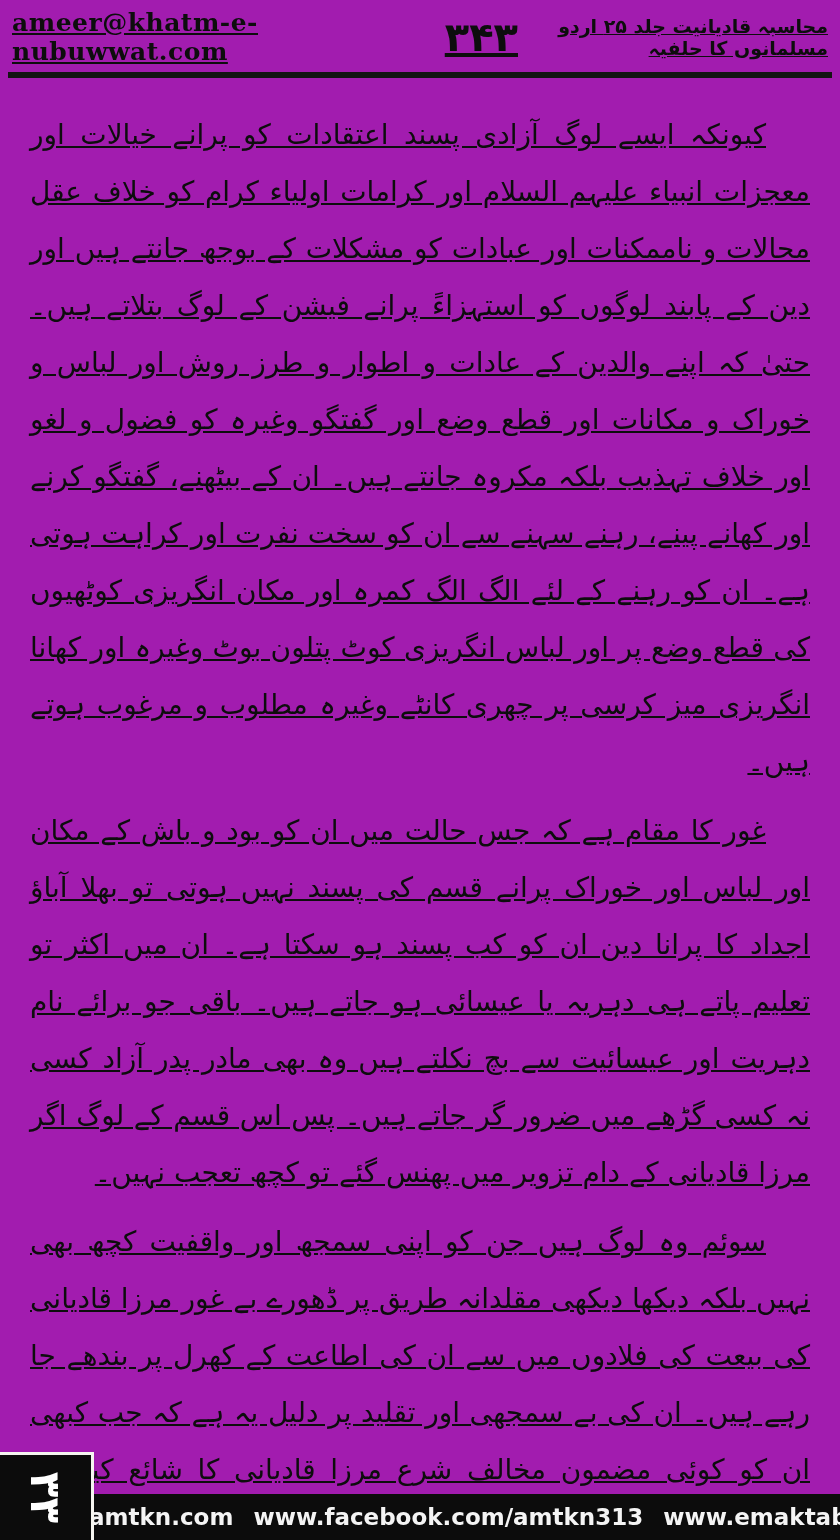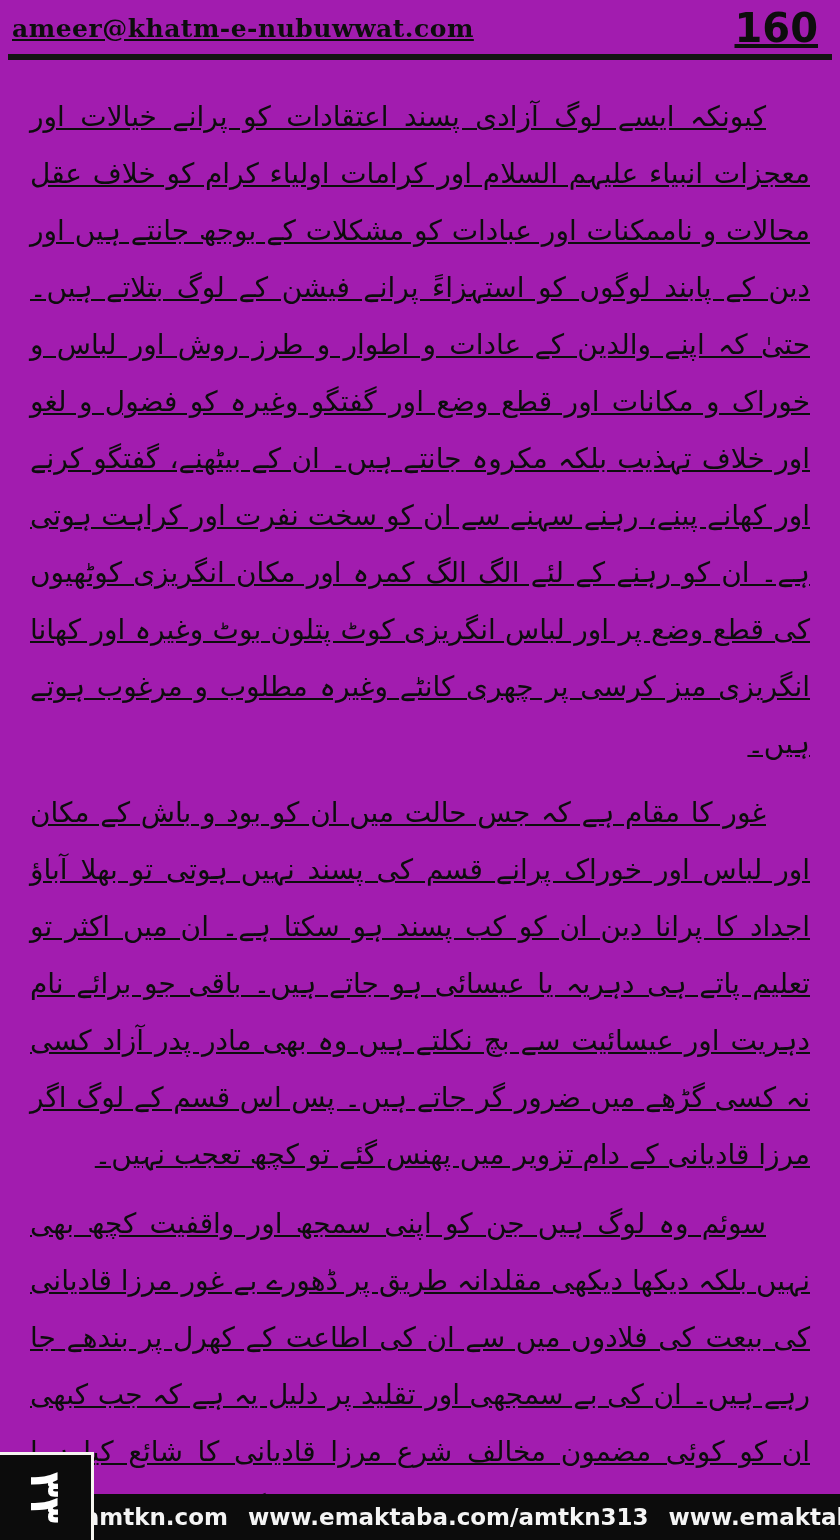--- a/index.html
+++ b/index.html
@@ -98,34 +98,35 @@
     display: inline-block;
   }
 </style>
 </head>
 <body>
 
 <div class="page">
 
   <div class="header">
     <span class="header-email">ameer@khatm-e-nubuwwat.com</span>
-    <span class="header-page-num">160</span>
+    <span class="header-page-num">۳۴۳</span>
+    <span class="header-title">محاسبہ قادیانیت جلد ۲۵ اردو مسلمانوں کا حلفیہ</span>
   </div>
 
   <div class="divider"></div>
 
   <div class="body-text">
     <p>کیونکہ ایسے لوگ آزادی پسند اعتقادات کو پرانے خیالات اور معجزات انبیاء علیہم السلام اور کرامات اولیاء کرام کو خلاف عقل محالات و ناممکنات اور عبادات کو مشکلات کے بوجھ جانتے ہیں اور دین کے پابند لوگوں کو استہزاءً پرانے فیشن کے لوگ بتلاتے ہیں۔ حتیٰ کہ اپنے والدین کے عادات و اطوار و طرز روش اور لباس و خوراک و مکانات اور قطع وضع اور گفتگو وغیرہ کو فضول و لغو اور خلاف تہذیب بلکہ مکروہ جانتے ہیں۔ ان کے بیٹھنے، گفتگو کرنے اور کھانے پینے، رہنے سہنے سے ان کو سخت نفرت اور کراہت ہوتی ہے۔ ان کو رہنے کے لئے الگ الگ کمرہ اور مکان انگریزی کوٹھیوں کی قطع وضع پر اور لباس انگریزی کوٹ پتلون بوٹ وغیرہ اور کھانا انگریزی میز کرسی پر چھری کانٹے وغیرہ مطلوب و مرغوب ہوتے ہیں۔</p>
     <p>غور کا مقام ہے کہ جس حالت میں ان کو بود و باش کے مکان اور لباس اور خوراک پرانے قسم کی پسند نہیں ہوتی تو بھلا آباؤ اجداد کا پرانا دین ان کو کب پسند ہو سکتا ہے۔ ان میں اکثر تو تعلیم پاتے ہی دہریہ یا عیسائی ہو جاتے ہیں۔ باقی جو برائے نام دہریت اور عیسائیت سے بچ نکلتے ہیں وہ بھی مادر پدر آزاد کسی نہ کسی گڑھے میں ضرور گر جاتے ہیں۔ پس اس قسم کے لوگ اگر مرزا قادیانی کے دام تزویر میں پھنس گئے تو کچھ تعجب نہیں۔</p>
     <p>سوئم وہ لوگ ہیں جن کو اپنی سمجھ اور واقفیت کچھ بھی نہیں بلکہ دیکھا دیکھی مقلدانہ طریق پر ڈھورے بے غور مرزا قادیانی کی بیعت کی فلادوں میں سے ان کی اطاعت کے کھرل پر بندھے جا رہے ہیں۔ ان کی بے سمجھی اور تقلید پر دلیل یہ ہے کہ جب کبھی ان کو کوئی مضمون مخالف شرع مرزا قادیانی کا شائع کیا ہوا سنایا جا کر ان سے دریافت کیا جاتا ہے تو وہ لوگ نہایت حیرانی اور سرگردانی کے ساتھ انکار کر دیتے ہیں کہ مرزا قادیانی کا ایسا اعتقاد ہرگز نہیں۔ کسی مخالف کی افتراء بندی ہوگی اگر ایسا اعتقاد مرزا قادیانی کا ہو تو ہم مرزا قادیانی کی بیعت توڑ دیں گے۔ مگر جب اصل تصانیف مرزا قادیانی سے وہ مضمون دکھلا دیا جاتا ہے تو پھر وہ لوگ فبهت الذی کفر کی طرح ساکت رہ جاتے ہیں۔ مگر بے شرمی اور ہٹ دھرمی سے پھر بھی اڑے ہی رہتے ہیں اور تمام مریدان راسخ الاعتقاد کے طبائع میں کوئی تبدیلی نہیں ہوئی اور ان کے چہروں پر عرفان نور کی کوئی چمک دمک اور رونق نظر نہیں بلکہ شیطنت کی چال بازیوں اور دجالیت کی کارسازیوں میں شیطان کے بھی کان کاٹتے ہیں۔ نبیوں اور ولیوں کے اصحاب و مرید ایسے نہیں ہوتے۔ آں غنی را نشان دیگر است۔</p>
   </div>
 
   <div class="footer-bar">
     <span class="footer-link">www.amtkn.com</span>
-    <span class="footer-link">www.emaktaba.com/amtkn313</span>
+    <span class="footer-link">www.facebook.com/amtkn313</span>
     <span class="footer-link">www.emaktaba.info</span>
   </div>
 
   <div class="page-num-box">
     <span>۳۳</span>
   </div>
 
 </div>
 
 </body></html>

